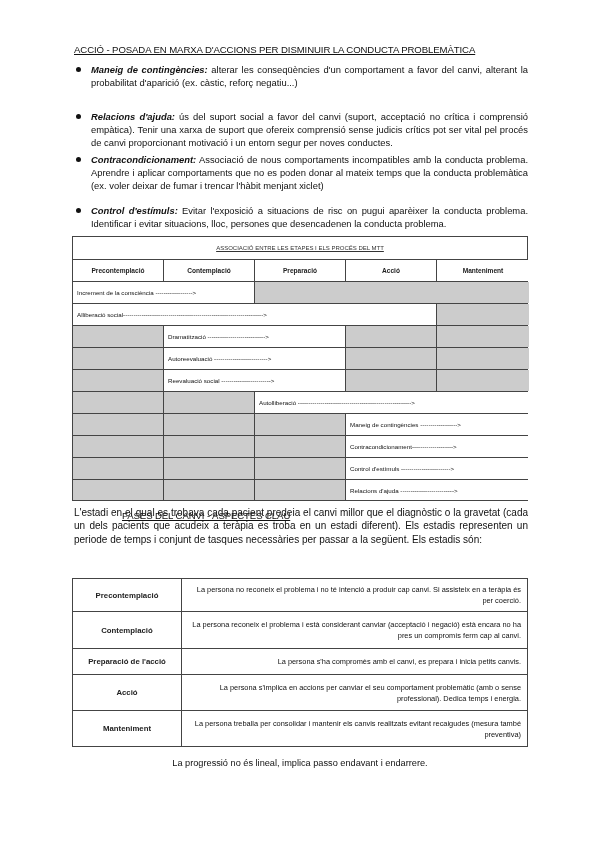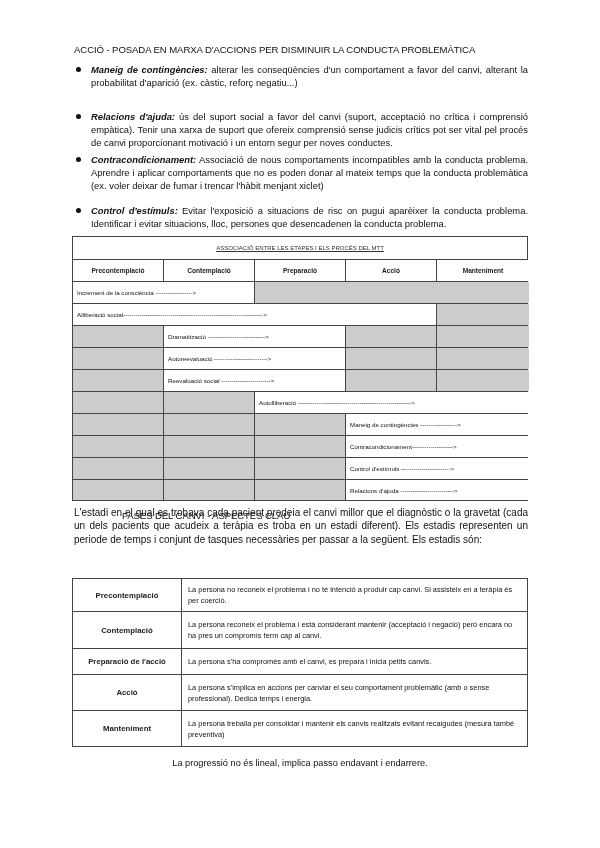--- a/index.html
+++ b/index.html
@@ -1,20 +1,20 @@
 <!DOCTYPE html>
 <html><head>
 <meta charset="utf-8">
 <style>
   * { box-sizing: border-box; margin: 0; padding: 0; }
   html, body { width: 600px; height: 848px; background: #ffffff; overflow: hidden; }
   body { position: relative; font-family: "Liberation Sans", sans-serif; color: #111; }
 
   .section-title {
-    position: absolute; left: 74px; font-size: 9.6px; 
+    position: absolute; left: 74px; font-size: 9.6px; text-decoration: underline;
     letter-spacing: -0.1px; color: #111; white-space: nowrap;
   }
   #title1 { top: 44px; }
   #title2 { top: 510px; padding-left: 48px; }
 
   .bullet-item { position: absolute; left: 74px; width: 454px; font-size: 9.4px; line-height: 13.2px; text-align: justify; }
   .bullet-item .dot {
     position: absolute; left: 2px; top: 4px; width: 5px; height: 5px; border-radius: 50%; background: #111;
   }
   .bullet-item .text { display: block; margin-left: 17px; }
@@ -47,21 +47,21 @@
   #para {
     position: absolute; left: 74px; top: 506px; width: 454px; font-size: 10px; line-height: 13.4px; text-align: justify;
   }
 
   
   #phases-table {
     position: absolute; left: 72px; top: 578px; width: 456px; border: 1.5px solid #444; border-collapse: collapse;
   }
   #phases-table td { border: 1.2px solid #444; font-size: 7.4px; line-height: 11px; }
   #phases-table td.phase { width: 109px; text-align: center; font-weight: bold; font-size: 7.8px; color: #222; }
-  #phases-table td.desc { padding: 3px 6px; vertical-align: middle; }
+  #phases-table td.desc { padding: 3px 6px; vertical-align: middle; text-align: right; }
 
   #footer-note {
     position: absolute; left: 0; width: 600px; top: 758px; text-align: center; font-size: 9.2px;
   }
 </style>
 </head>
 <body>
 
 <div id="title1" class="section-title">ACCIÓ - POSADA EN MARXA D'ACCIONS PER DISMINUIR LA CONDUCTA PROBLEMÀTICA</div>
 
@@ -163,21 +163,21 @@
 <div id="para">L'estadi en el qual es trobava cada pacient predeia el canvi millor que el diagnòstic o la gravetat (cada un dels pacients que acudeix a teràpia es troba en un estadi diferent). Els estadis representen un periode de temps i conjunt de tasques necessàries per passar a la següent. Els estadis són:</div>
 
 <table id="phases-table">
   <tbody>
       <tr style="height:33px;">
     <td class="phase">Precontemplació</td>
     <td class="desc">La persona no reconeix el problema i no té intenció a produir cap canvi. Si assisteix en a teràpia és per coerció.</td>
   </tr>
   <tr style="height:37px;">
     <td class="phase">Contemplació</td>
-    <td class="desc">La persona reconeix el problema i està considerant mantenir (acceptació i negació) però encara no ha pres un compromís ferm cap al canvi.</td>
+    <td class="desc">La persona reconeix el problema i està considerant canviar (acceptació i negació) està encara no ha pres un compromís ferm cap al canvi.</td>
   </tr>
   <tr style="height:26px;">
     <td class="phase">Preparació de l'acció</td>
     <td class="desc">La persona s'ha compromès amb el canvi, es prepara i inicia petits canvis.</td>
   </tr>
   <tr style="height:36px;">
     <td class="phase">Acció</td>
     <td class="desc">La persona s'implica en accions per canviar el seu comportament problemàtic (amb o sense professional). Dedica temps i energia.</td>
   </tr>
   <tr style="height:36px;">

